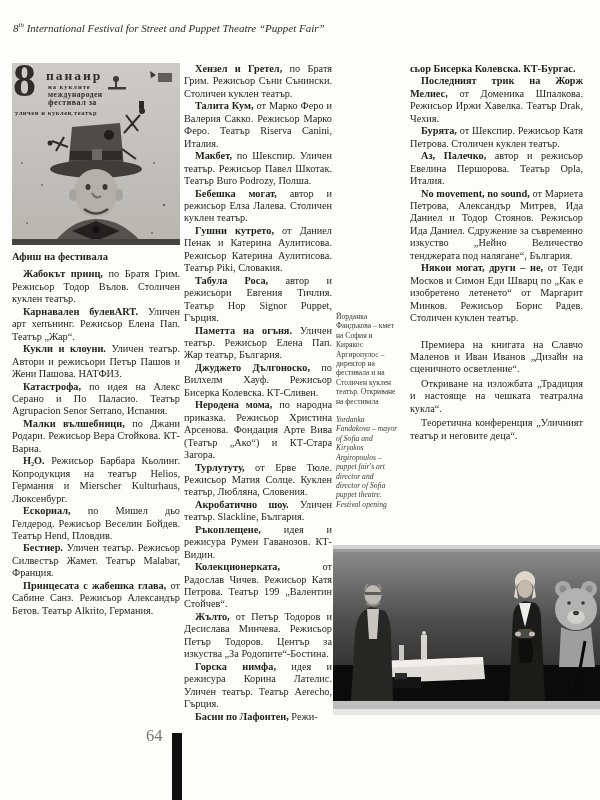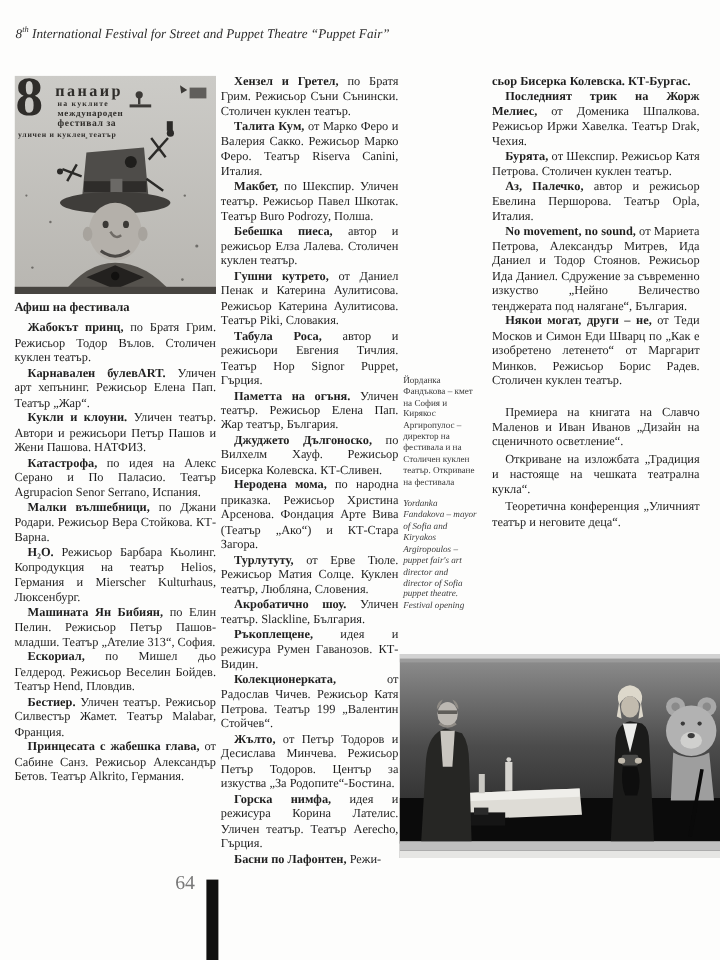--- a/index.html
+++ b/index.html
@@ -135,39 +135,38 @@
         <p class="para"><b class="lead">Карнавален булевART.</b><span> Уличен арт хепънинг. Режисьор Елена Пап. Театър „Жар“.</span></p>
 
         <p class="para"><b class="lead">Кукли и клоуни.</b><span> Уличен театър. Автори и режисьори Петър Пашов и Жени Пашова. НАТФИЗ.</span></p>
 
         <p class="para"><b class="lead">Катастрофа,</b><span> по идея на Алекс Серано и По Паласио. Театър Agrupacion Senor Serrano, Испания.</span></p>
 
         <p class="para"><b class="lead">Малки вълшебници,</b><span> по Джани Родари. Режисьор Вера Стойкова. КТ-Варна.</span></p>
 
         <p class="para"><b class="lead">H₂O.</b><span> Режисьор Барбара Кьолинг. Копродукция на театър Helios, Германия и Mierscher Kulturhaus, Люксенбург.</span></p>
 
-        <p class="para"><b class="lead">Машината Ян Бибиян,</b><span> по Елин Пелин. Режисьор Петър Пашов-младши. Театър „Ателие 313“, София.</span></p>
 
         <p class="para"><b class="lead">Ескориал,</b><span> по Мишел дьо Гелдерод. Режисьор Веселин Бойдев. Театър Hend, Пловдив.</span></p>
 
         <p class="para"><b class="lead">Бестиер.</b><span> Уличен театър. Режисьор Силвестър Жамет. Театър Malabar, Франция.</span></p>
 
         <p class="para"><b class="lead">Принцесата с жабешка глава,</b><span> от Сабине Санз. Режисьор Александър Бетов. Театър Alkrito, Германия.</span></p>
       </div>
   </div>
 
   <div class="col col2">
 
       <p class="para"><b class="lead">Хензел и Гретел,</b><span> по Братя Грим. Режисьор Съни Сънински. Столичен куклен театър.</span></p>
 
       <p class="para"><b class="lead">Талита Кум,</b><span> от Марко Феро и Валерия Сакко. Режисьор Марко Феро. Театър Riserva Canini, Италия.</span></p>
 
       <p class="para"><b class="lead">Макбет,</b><span> по Шекспир. Уличен театър. Режисьор Павел Шкотак. Театър Buro Podrozy, Полша.</span></p>
 
-      <p class="para"><b class="lead">Бебешка пиеса,</b><span> автор и режисьор Елза Лалева. Столичен куклен театър.</span></p>
+      <p class="para"><b class="lead">Бебешка могат,</b><span> автор и режисьор Елза Лалева. Столичен куклен театър.</span></p>
 
       <p class="para"><b class="lead">Гушни кутрето,</b><span> от Даниел Пенак и Катерина Аулитисова. Режисьор Катерина Аулитисова. Театър Piki, Словакия.</span></p>
 
       <p class="para"><b class="lead">Табула Роса,</b><span> автор и режисьори Евгения Тичлия. Театър Hop Signor Puppet, Гърция.</span></p>
 
       <p class="para"><b class="lead">Паметта на огъня.</b><span> Уличен театър. Режисьор Елена Пап. Жар театър, България.</span></p>
 
       <p class="para"><b class="lead">Джуджето Дългоноско,</b><span> по Вилхелм Хауф. Режисьор Бисерка Колевска. КТ-Сливен.</span></p>
 
       <p class="para"><b class="lead">Неродена мома,</b><span> по народна приказка. Режисьор Христина Арсенова. Фондация Арте Вива (Театър „Ако“) и КТ-Стара Загора.</span></p>

